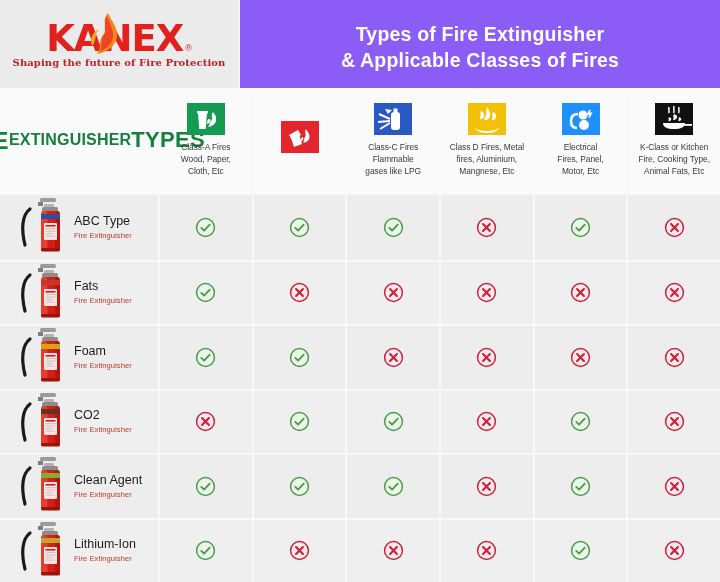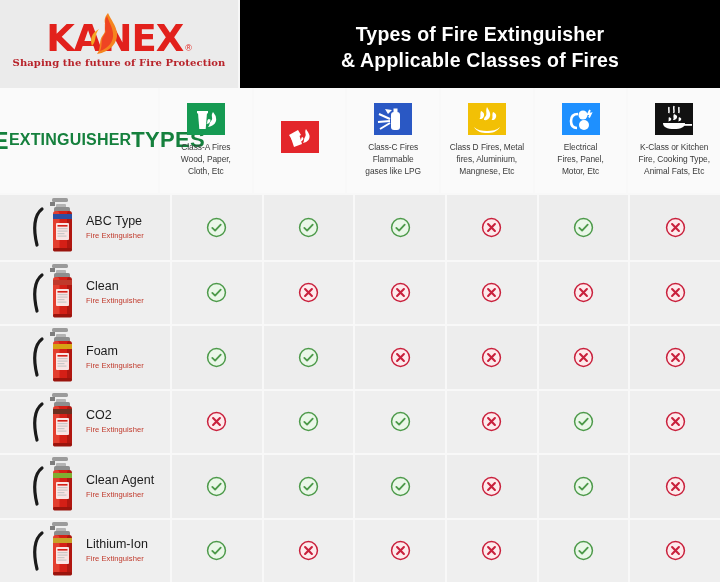--- a/index.html
+++ b/index.html
@@ -28,21 +28,21 @@
   .logo-flame {
     position: absolute; left: 42px; top: -7px; width: 34px; height: 42px; z-index: 3;
   }
   .logo-reg { font-size: 9px; color: #e2211c; margin-left: 2px; vertical-align: super; }
   .logo-tag {
     margin-top: 0; font-size: 10px; font-weight: bold;
     color: #b8232a; letter-spacing: .1px;
     font-family: "DejaVu Serif", serif;
   }
   .title-band {
-    flex: 1; height: 94px; background: #000000;
+    flex: 1; height: 94px; background: #8b5cf6;
     display: flex; flex-direction: column;
     align-items: center; justify-content: center;
     color: #ffffff; text-align: center;
   }
   .title-line { font-size: 19.5px; font-weight: bold; line-height: 1.34; letter-spacing: .2px; }
 
   
   .grid { width: 720px; height: 494px; display: flex; flex-direction: column; }
 
   .row { display: flex; width: 720px; }
@@ -51,21 +51,21 @@
   .data-row.alt { background: #efefef; }
   .data-row + .data-row { border-top: 2px solid #f8f8f8; }
   .colhead-row { border-bottom: 2px solid #f8f8f8; }
 
   .cell-label {
     width: 160px; flex: none; position: relative;
     border-right: 2px solid #f8f8f8;
     background: #f7f7f7;
     display: flex; align-items: center;
   }
-  .data-row .cell-label { background: transparent; margin-left: 12px; }
+  .data-row .cell-label { background: transparent; }
   .cell {
     flex: 1 1 0; position: relative;
     border-right: 2px solid #f8f8f8;
     display: flex; flex-direction: column;
     align-items: center; justify-content: center;
     padding: 6px 3px;
   }
   .cell:last-child { border-right: none; }
 
   
@@ -279,21 +279,21 @@
     <rect x="25" y="19" width="19" height="5" fill="#c0392b"></rect>
     <rect x="28" y="28" width="13" height="17" rx="1" fill="#fff" opacity=".88"></rect>
     <rect x="29.5" y="30" width="10" height="1.6" fill="#d41f16"></rect>
     <rect x="29.5" y="33" width="10" height="1.2" fill="#c8c8c8"></rect>
     <rect x="29.5" y="35.5" width="10" height="1.2" fill="#c8c8c8"></rect>
     <rect x="29.5" y="38" width="7" height="1.2" fill="#c8c8c8"></rect>
     <rect x="29.5" y="40.5" width="9" height="1.2" fill="#c8c8c8"></rect>
     <rect x="25" y="53" width="19" height="3.4" rx="1.4" fill="#9a140d"></rect>
   </svg></span>
      <div class="row-text">
-       <div class="row-name">Clean</div>
+       <div class="row-name">Fats</div>
        <div class="row-sub">Fire Extinguisher</div>
      </div>
           </div>
           <div class="cell">
             <span class="mark"><svg viewBox="0 0 24 24" width="21" height="21">
       <circle cx="12" cy="12" r="10.2" fill="#eaf7e8" stroke="#4d9a4a" stroke-width="1.7"></circle>
       <path d="M7.2 12.4l3.2 3.2 6.4-6.9" stroke="#4d9a4a" stroke-width="2.1" fill="none" stroke-linecap="round" stroke-linejoin="round"></path>
               </svg></span>
           </div>
           <div class="cell">

